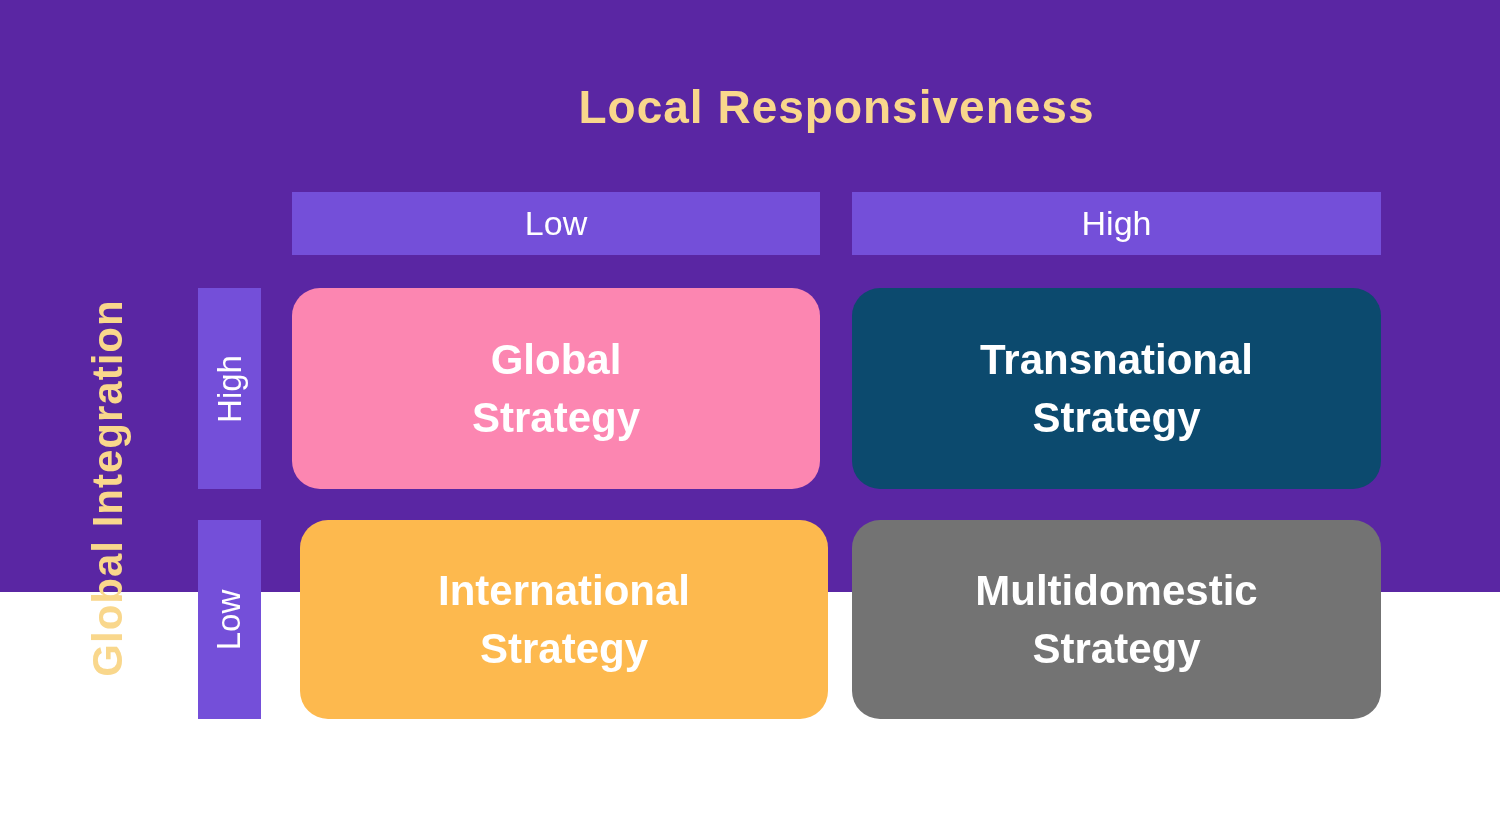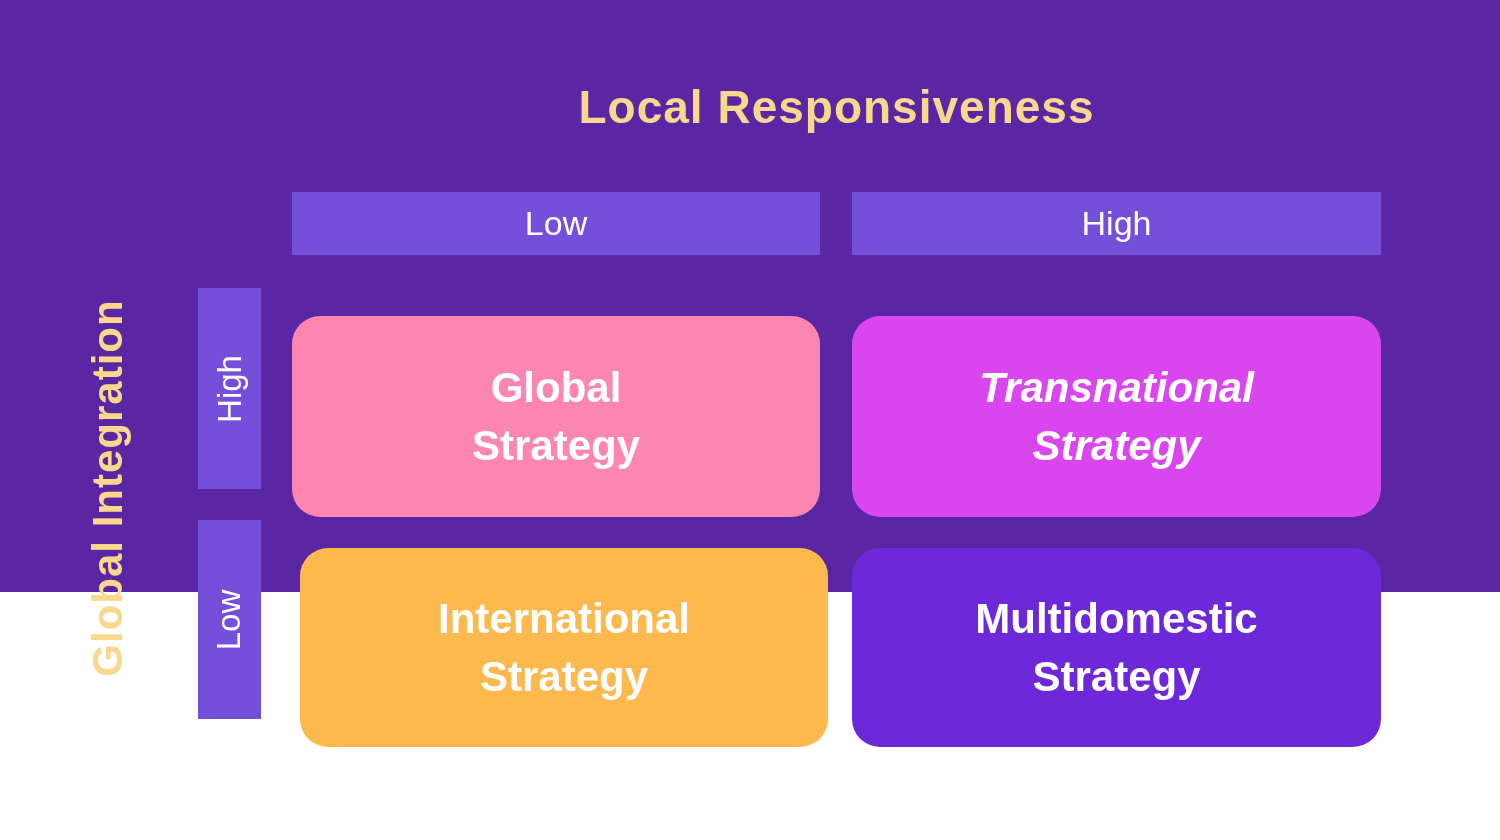--- a/index.html
+++ b/index.html
@@ -84,26 +84,25 @@
     border-radius: 28px;
     display: flex;
     flex-direction: column;
     align-items: center;
     justify-content: center;
     color: #FFFFFF;
     font-size: 42px;
     font-weight: 700;
     line-height: 58px;
     text-align: center;
-    margin-top: 28px;
   }
   .quadrant.top-left     { left: 292px; top: 288px; width: 528px; height: 201px; background: #FC86B1; }
-  .quadrant.top-right    { left: 852px; top: 288px; width: 529px; height: 201px; background: #d946ef; font-style: italic; }
+  .quadrant.top-right    { left: 852px; top: 288px; width: 529px; height: 201px; background: #0c4a6e; }
   .quadrant.bottom-left  { left: 300px; top: 520px; width: 528px; height: 199px; background: #FDB94E; }
-  .quadrant.bottom-right { left: 852px; top: 520px; width: 529px; height: 199px; background: #6d28d9; }
+  .quadrant.bottom-right { left: 852px; top: 520px; width: 529px; height: 199px; background: #737373; }
 </style>
 </head>
 <body>
 
 <div class="canvas">
 
   <div class="x-axis-title">Local Responsiveness</div>
 
   <div class="y-axis-title">
     <span>Global Integration</span>

